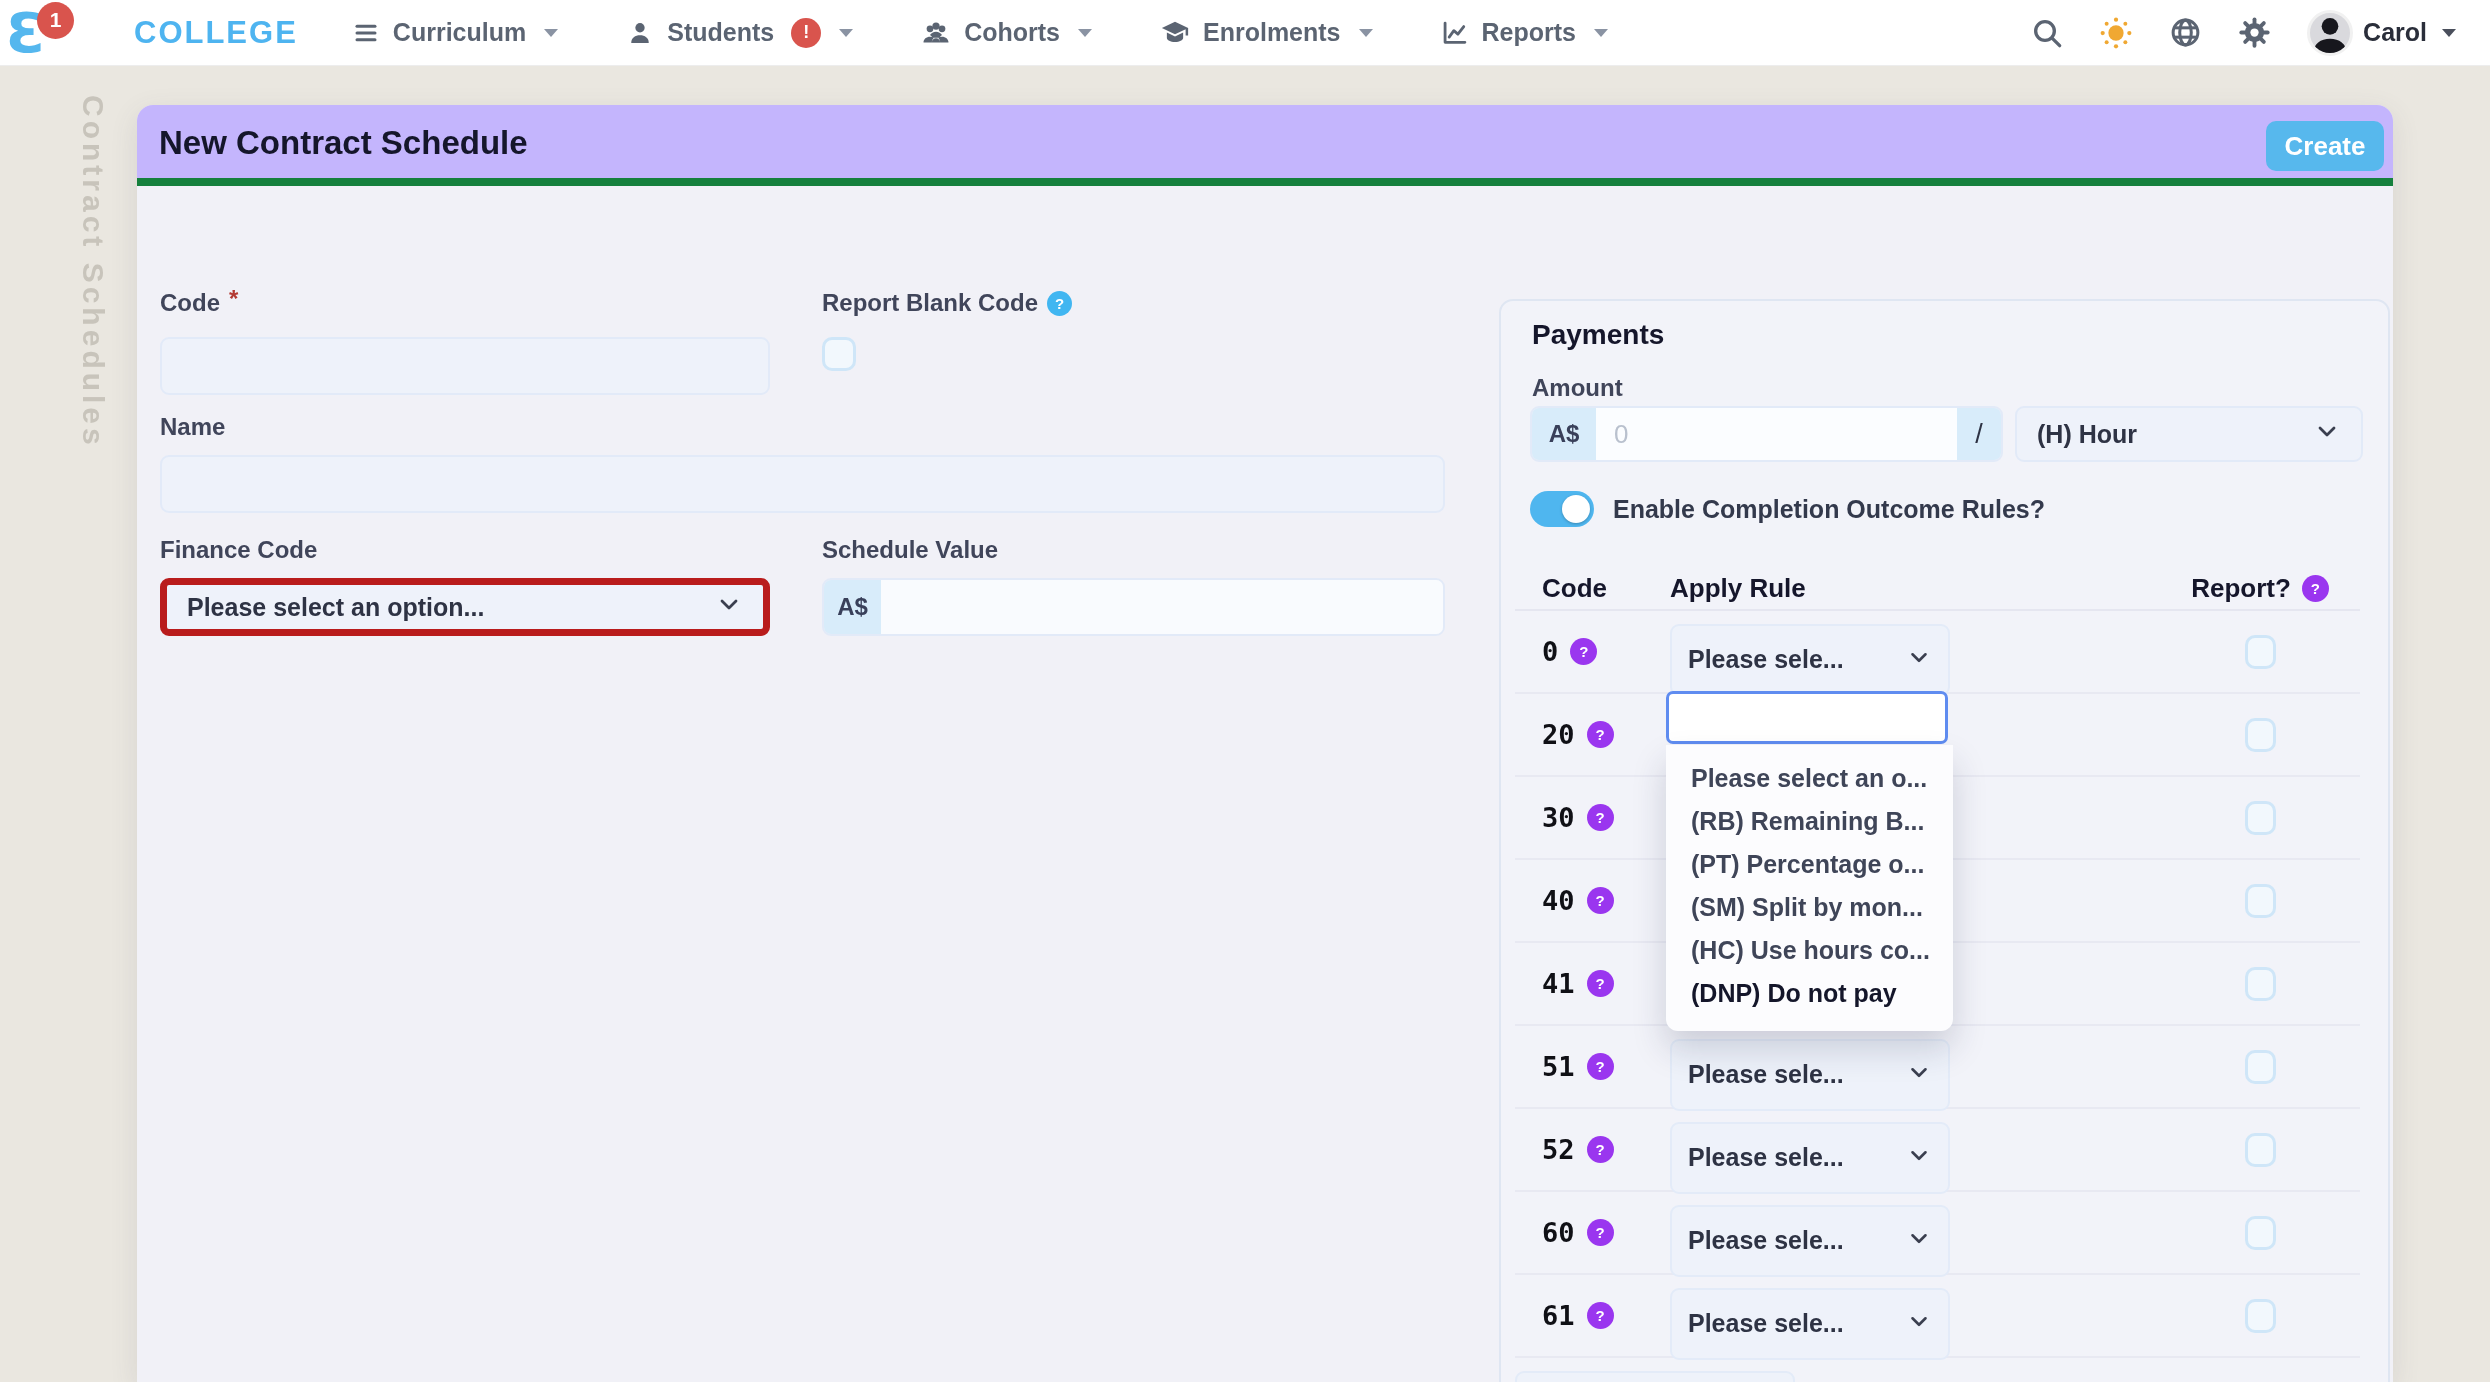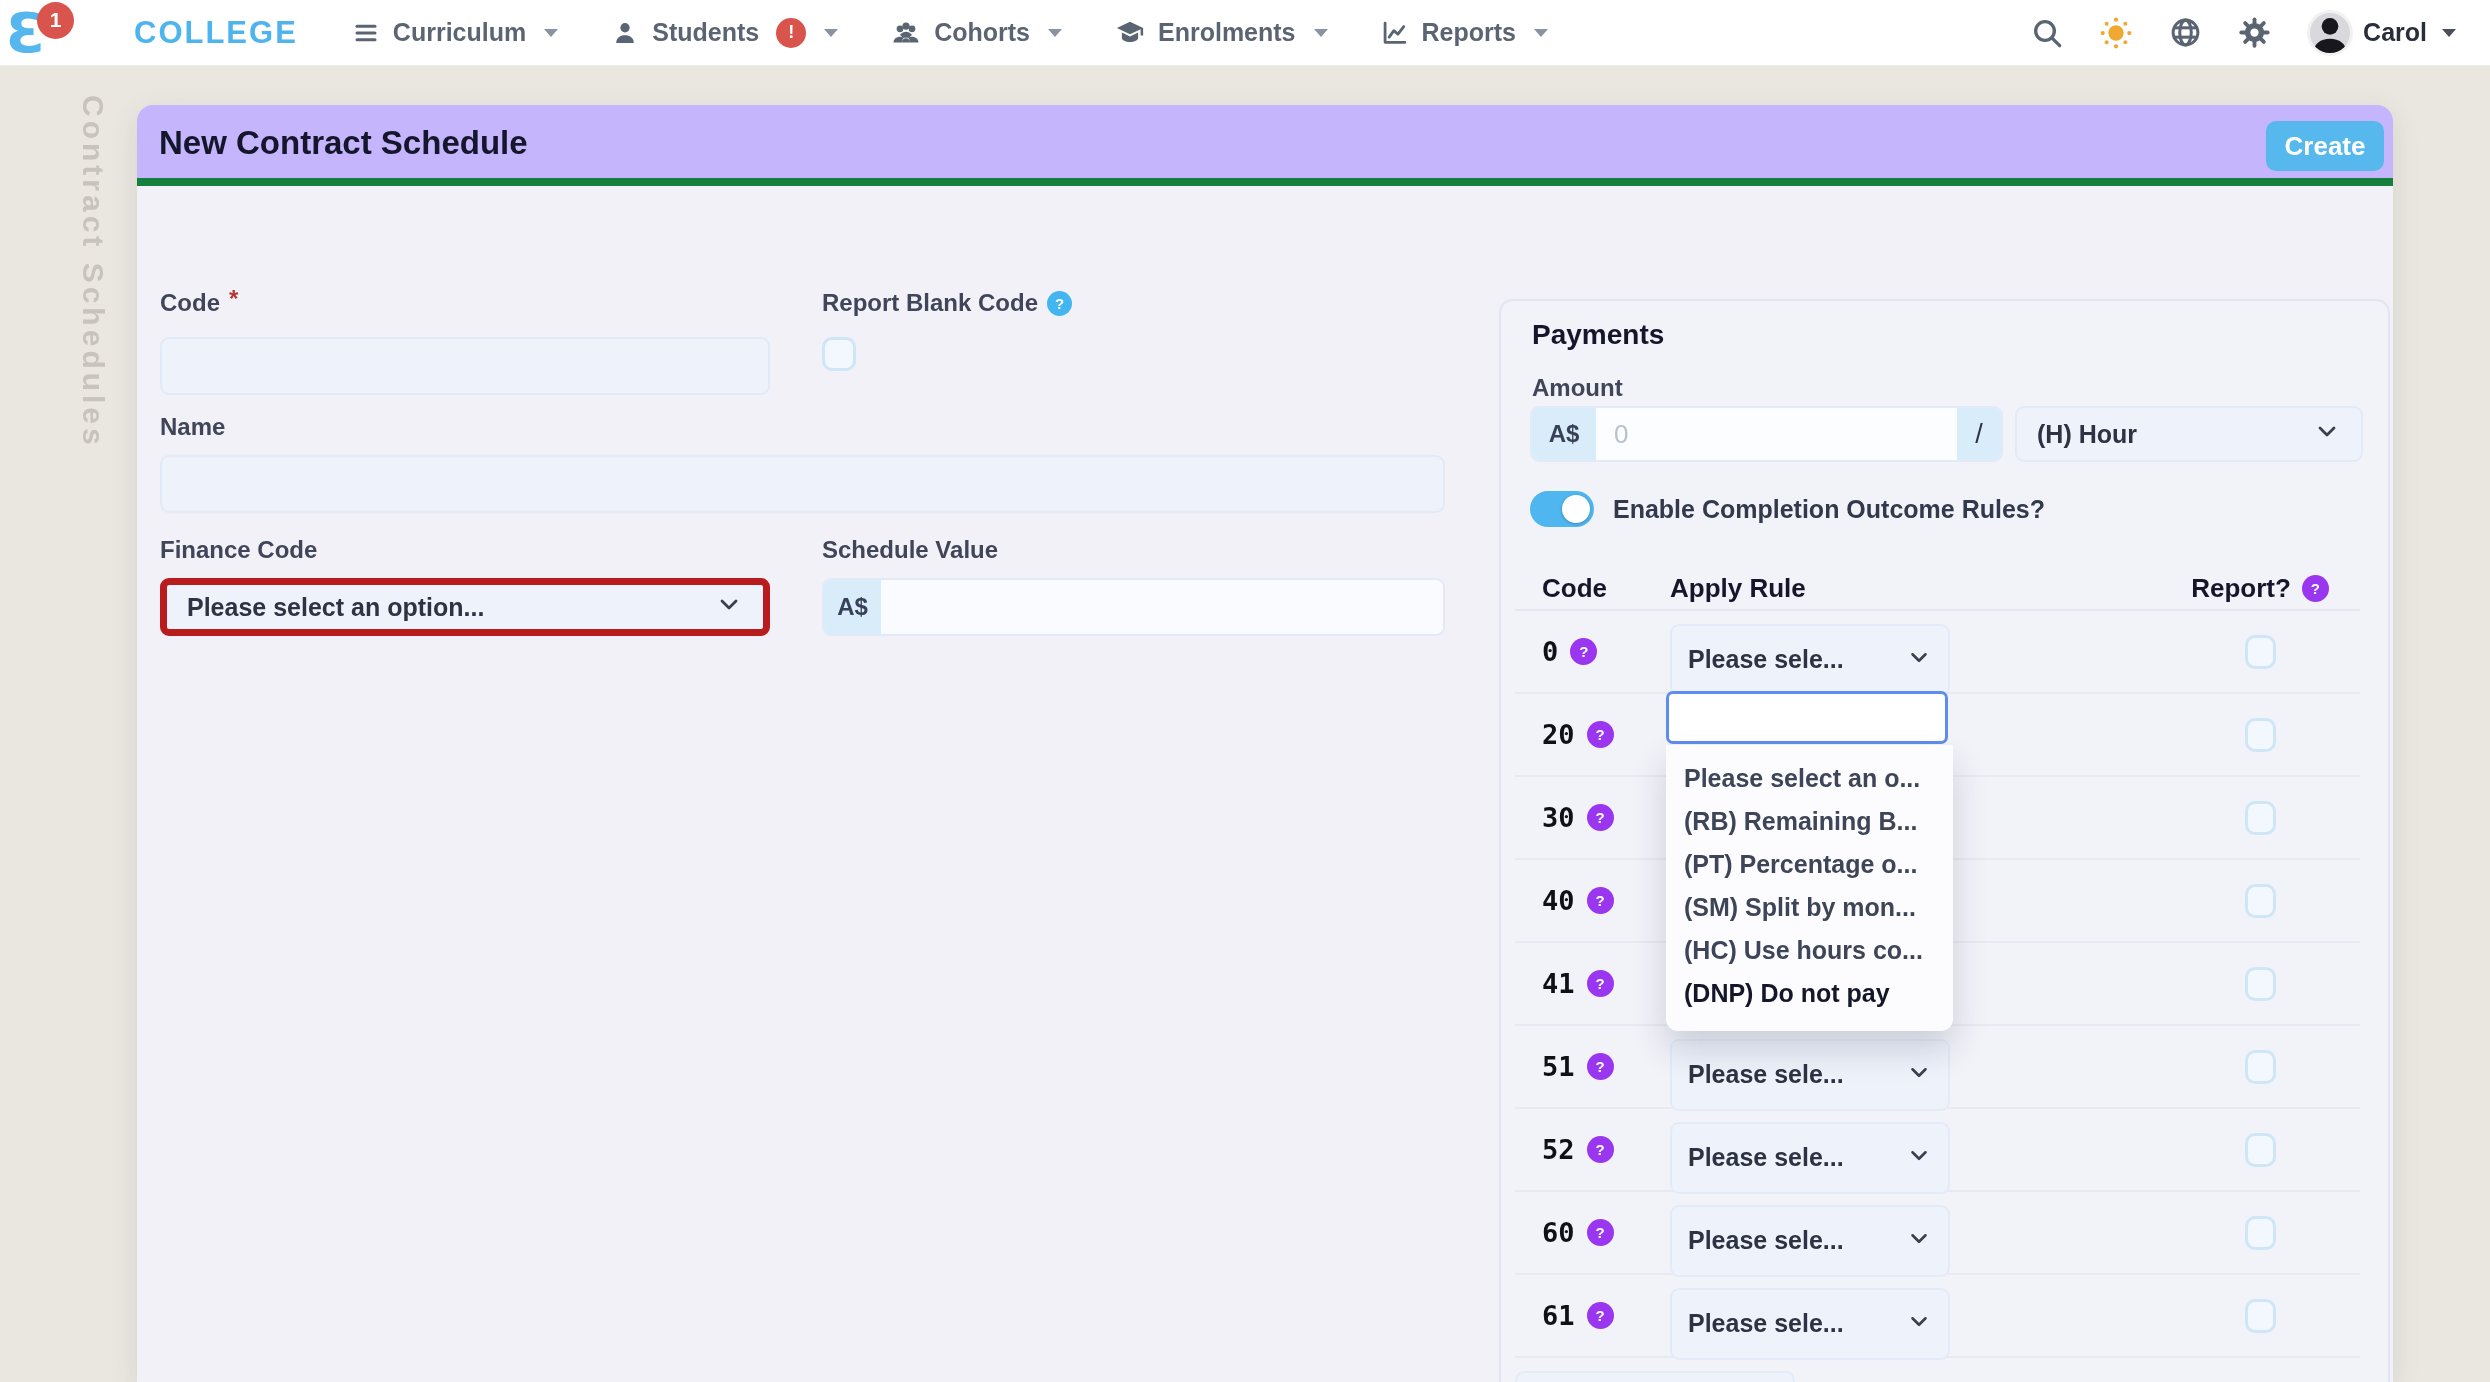--- a/index.html
+++ b/index.html
@@ -10,21 +10,21 @@
   
   .topnav { position:absolute; left:0; top:0; width:2490px; height:66px; background:#ffffff;
             display:flex; align-items:center; z-index:60; border-bottom:1px solid #ededed; }
   .logo-wrap { position:relative; width:92px; height:66px; flex:none; }
   .logo-glyph { position:absolute; left:6px; top:0px; font-family:"DejaVu Sans",sans-serif;
                 font-weight:800; font-size:56px; line-height:66px; color:#55b7ee; }
   .logo-badge { position:absolute; left:37px; top:2px; width:37px; height:37px; border-radius:50%;
                 background:#d9544d; color:#fff; font-size:21px; font-weight:700;
                 display:flex; align-items:center; justify-content:center; }
   .brand { margin-left:42px; font-size:31px; font-weight:800; letter-spacing:2px; color:#4eb4f0; }
-  .nav-items { display:flex; align-items:center; margin-left:54px; gap:53px; }
+  .nav-items { display:flex; align-items:center; margin-left:54px; gap:68px; }
   .nav-item { display:flex; align-items:center; gap:13px; font-size:25px; font-weight:600;
               color:#5b6472; cursor:pointer; }
   .nav-item svg { display:block; }
   .caret { width:0; height:0; border-left:7px solid transparent; border-right:7px solid transparent;
            border-top:8px solid #8a93a3; margin-left:5px; }
   .alert-badge { width:30px; height:30px; border-radius:50%; background:#d9544d; color:#fff;
                  font-weight:800; font-size:18px; display:flex; align-items:center;
                  justify-content:center; margin-left:4px; }
   .nav-right { margin-left:auto; margin-right:34px; display:flex; align-items:center; gap:36px; }
   .nav-icon { color:#5b6472; cursor:pointer; display:flex; }
@@ -114,21 +114,21 @@
                  font-size:25px; font-weight:600; color:#2e3344; cursor:pointer; }
   .rule-select .chev { margin-left:auto; }
   .rr-report { margin-left:auto; margin-right:20px; width:160px; display:flex; justify-content:center; }
   .rr-report .chk { width:31px; height:34px; }
   .rbc-chk { position:absolute; left:685px; top:151px; width:34px; height:34px; }
 
   .combo { position:absolute; left:-4px; top:-16px; width:287px; z-index:40; }
   .combo-input { width:282px; height:53px; background:#fff; border:3px solid #5f8cf0; border-radius:7px;
                  font:inherit; font-size:25px; padding:0 14px; outline:none; display:block; }
   .combo-list { width:287px; margin-top:1px; background:#fcfcfe; border-radius:0 0 12px 12px;
-                box-shadow:0 18px 34px rgba(35,40,70,.18); padding:12px 0 16px; }
+                box-shadow:0 18px 34px rgba(35,40,70,.18); padding:12px 7px 16px; }
   .combo-option { height:43px; display:flex; align-items:center; padding:0 18px; font-size:25px;
                   font-weight:600; color:#3f4558; white-space:nowrap; cursor:pointer; }
   .combo-option.last { color:#14162a; font-weight:700; }
   .chev { flex:none; }
 </style>
 </head>
 <body>
 
 <div class="page">
 

